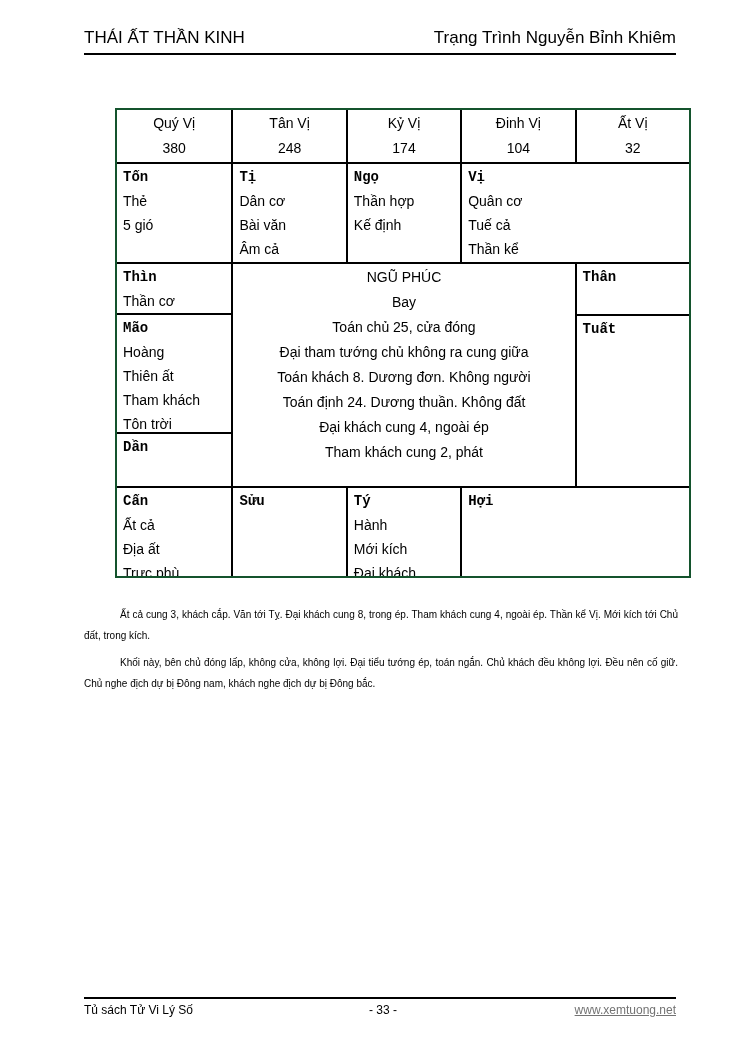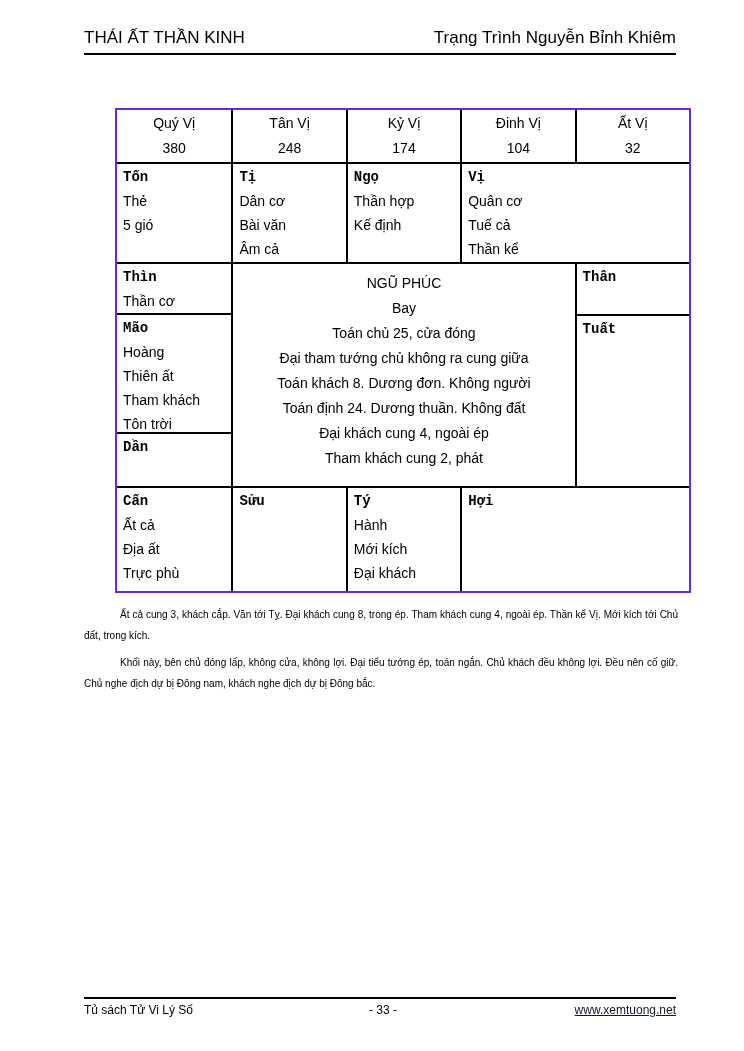--- a/index.html
+++ b/index.html
@@ -10,59 +10,59 @@
     color:#000; -webkit-font-smoothing:antialiased;
   }
   .page-header {
     position:absolute; left:84px; right:68px; top:28px;
     display:flex; justify-content:space-between; align-items:flex-end;
     font-size:17px; padding-bottom:5px; border-bottom:2px solid #000;
   }
   
   .board {
     position:absolute; left:115px; top:108px; width:576px;
-    border:2px solid #6d28d9; font-size:14px; line-height:24px;
+    border:2px solid #14532d; font-size:14px; line-height:24px;
   }
   .grid5 { display:grid; grid-template-columns:repeat(5,1fr); }
   .grid5 > .cell { border-left:2px solid #000; }
   .grid5 > .cell:first-child { border-left:none; }
   .sect { border-top:2px solid #000; }
   .sect:first-child { border-top:none; }
   .cell { padding:1px 6px; overflow:hidden; }
   .cell .title { font-weight:bold;font-family:Liberation Mono, monospace; }
   .vrow { text-align:center; height:52px; line-height:25px; padding-top:1px; }
   .row2 .cell { height:98px; }
   
   .mid { display:flex; height:224px; }
   .m-left, .m-right { width:20%; display:flex; flex-direction:column; }
   .m-center {
     flex:1; border-left:2px solid #000; text-align:center;
-    padding-top:7px; line-height:25px;
+    padding-top:1px; line-height:25px;
   }
   .m-right { border-left:2px solid #000; }
   .m-left .cell, .m-right .cell { border-top:2px solid #000; }
   .m-left .cell:first-child, .m-right .cell:first-child { border-top:none; }
   .lc1 { height:49px; } .lc2 { height:121px; } .lc3 { height:54px; }
   .rc1 { height:50px; } .rc2 { height:127px; } .rc3 { height:47px; }
-  .bottom .cell { height:103px; }
+  .bottom .cell { height:88px; }
   
   .body-text {
     position:absolute; left:84px; right:66px; top:604px;
     font-size:10px; line-height:21px; text-align:justify;
   }
   .body-text p { text-indent:36px; margin-bottom:6px; }
   
   .page-footer {
     position:absolute; left:84px; right:68px; top:997px;
     border-top:2px solid #000; padding-top:4px;
     display:flex; justify-content:space-between; align-items:flex-start;
     font-size:12px;
   }
   .page-footer .f-center { position:absolute; left:6px; right:0; text-align:center; }
-  .page-footer a { color:#0f172a; text-decoration:underline; position:relative; z-index:1; }
+  .page-footer a { color:#737373; text-decoration:underline; position:relative; z-index:1; }
 </style>
 </head>
 <body>
 
 <div class="page-header">
   <span>THÁI ẤT THẦN KINH</span>
   <span>Trạng Trình Nguyễn Bỉnh Khiêm</span>
 </div>
 
 <div class="board">

